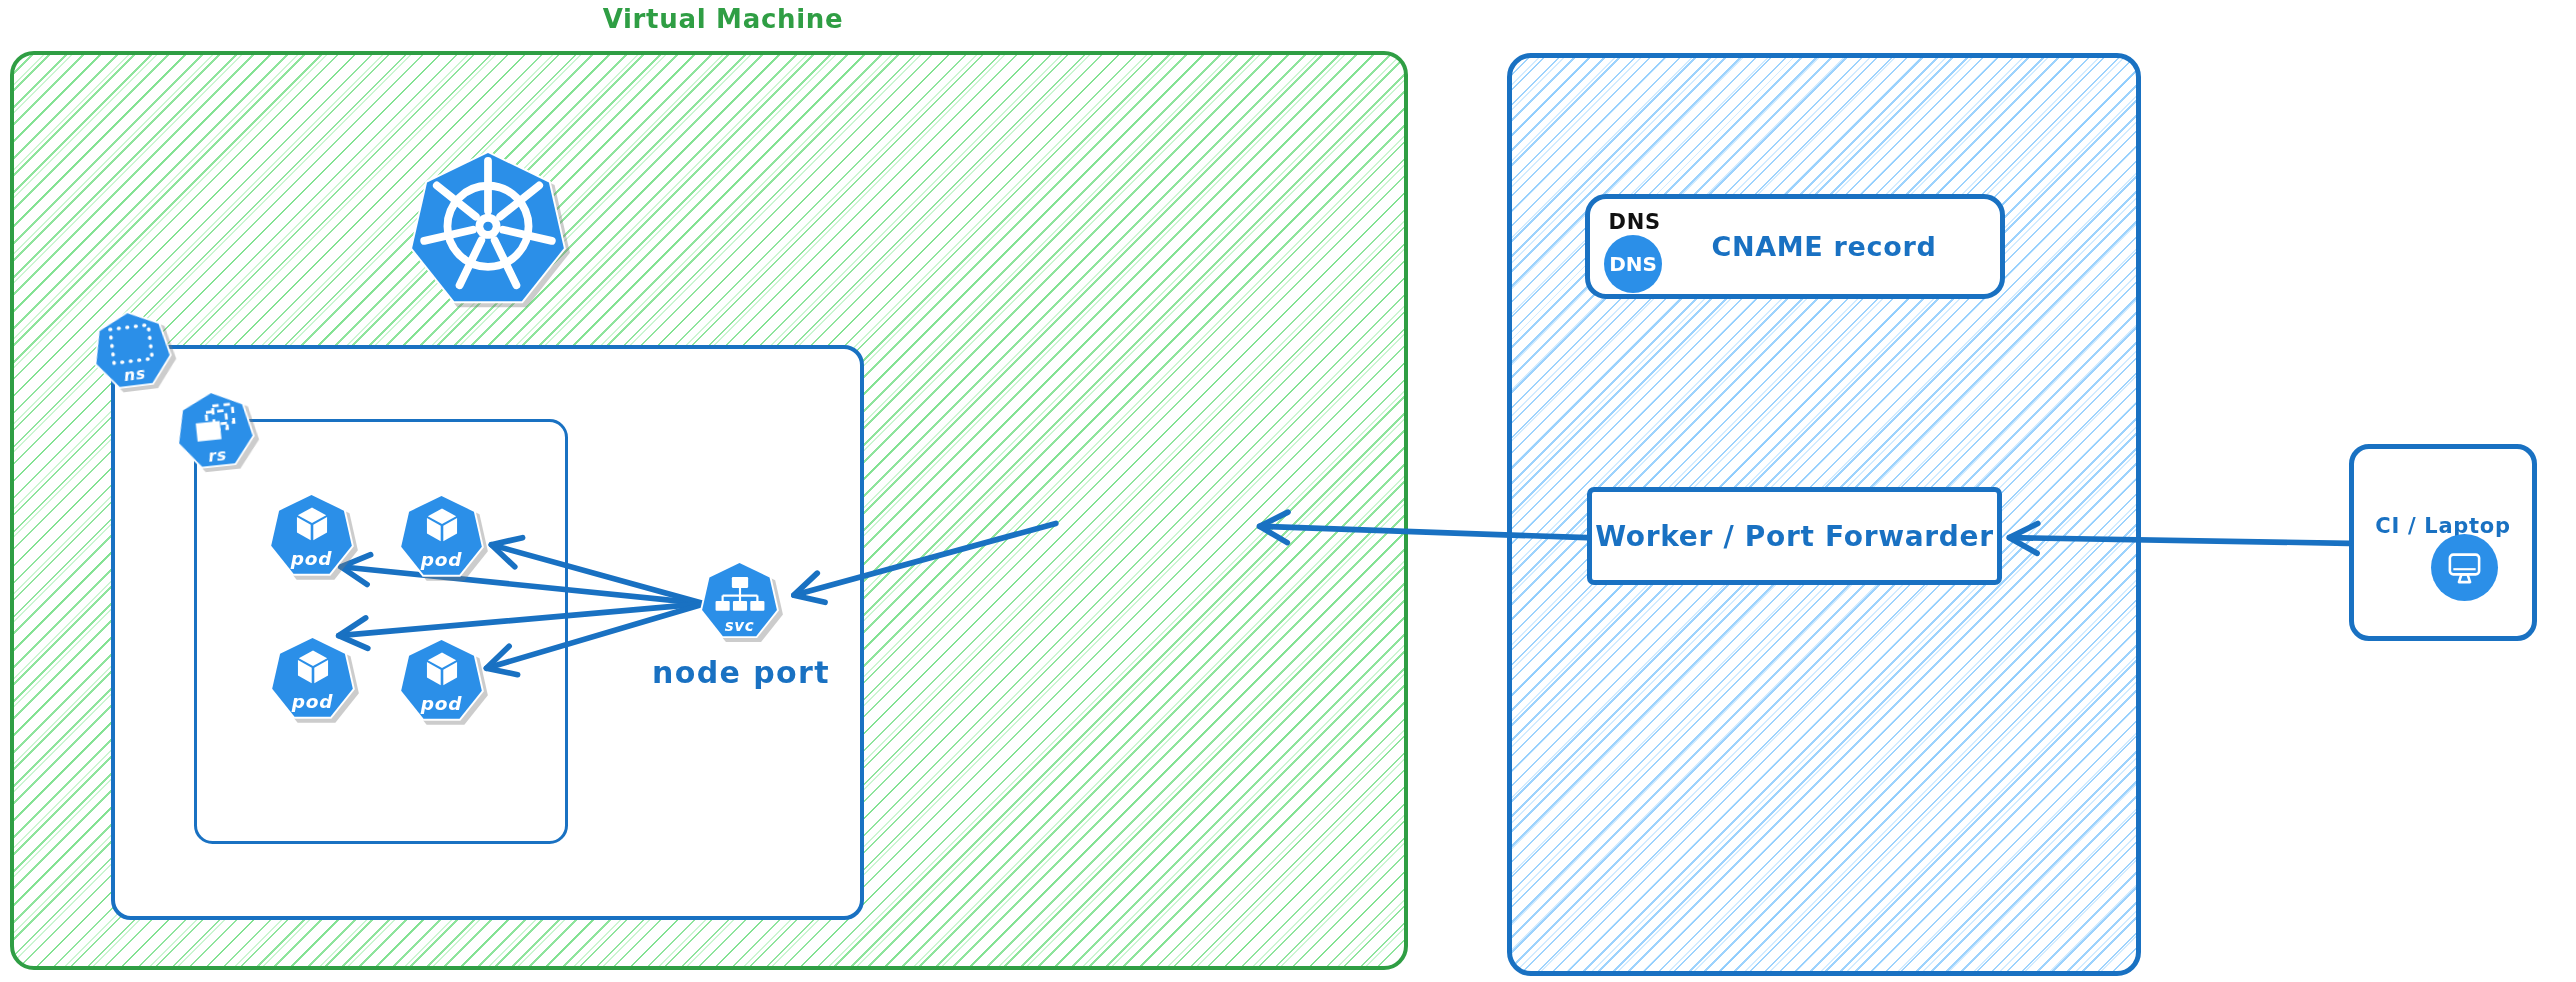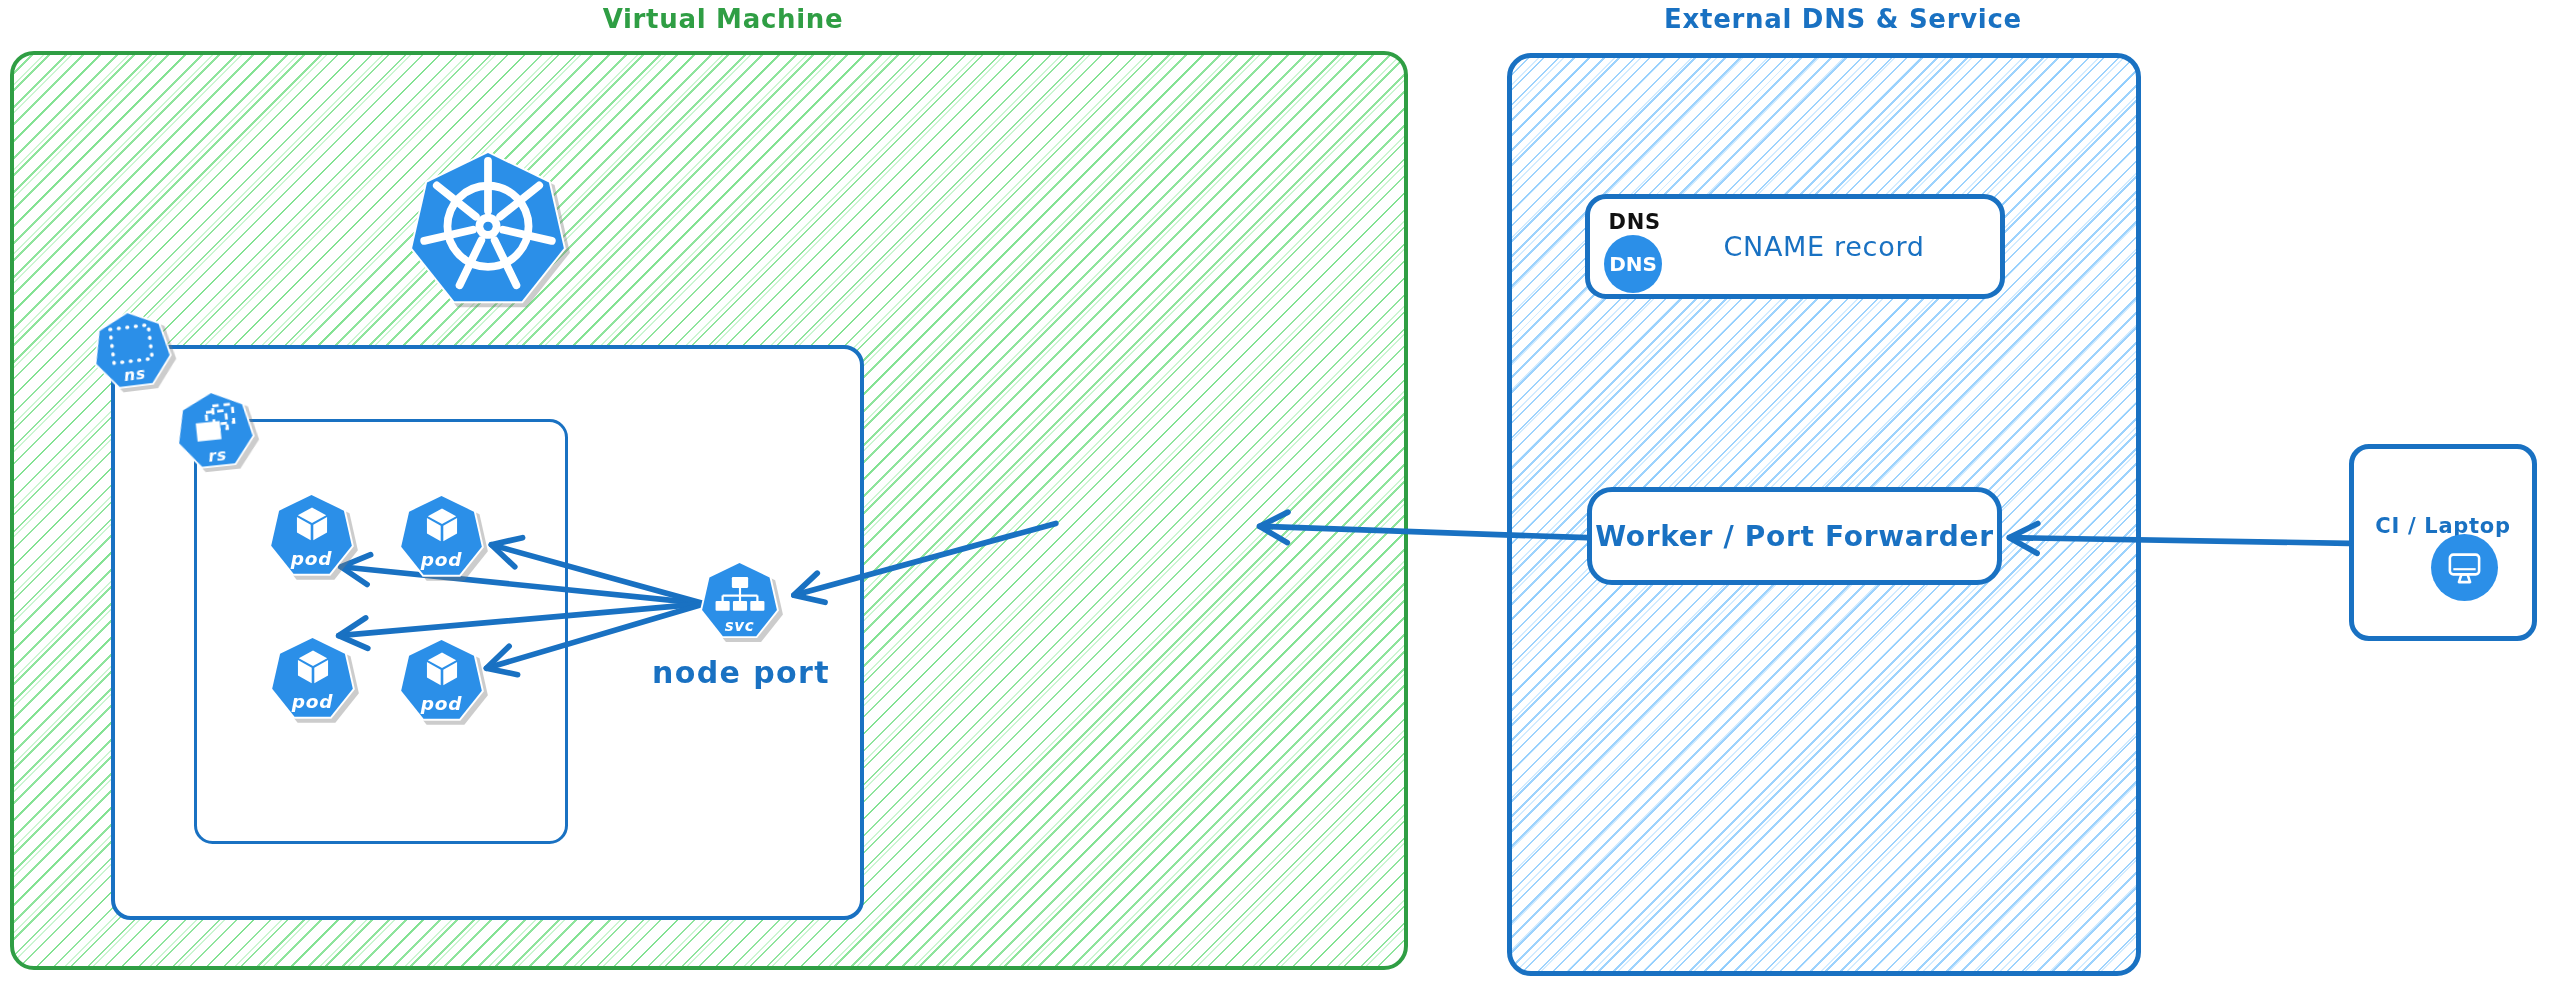--- a/index.html
+++ b/index.html
@@ -45,32 +45,32 @@
 
   
   .white-box{position:absolute;background:#ffffff;}
   .ns-box{left:111px;top:345px;width:753px;height:575px;border:4.3px solid var(--blue);border-radius:20px;z-index:2;}
   .rs-box{left:194px;top:419px;width:374px;height:425px;border:3.6px solid var(--blue);border-radius:18.5px;z-index:3;}
 
   .card{position:absolute;background:#ffffff;z-index:4;display:flex;align-items:center;justify-content:center;}
   .rp-card{left:1059px;top:479px;width:195px;height:93px;border:4.3px solid var(--green);border-radius:20px;}
   .rp-label{color:var(--green);font-size:27px;font-weight:600;letter-spacing:0.7px;}
   .dns-card{left:1585px;top:194px;width:420px;height:105px;border:5px solid var(--blue);border-radius:21px;}
-  .worker-card{left:1587px;top:487px;width:415px;height:98px;border:5px solid var(--blue);border-radius:25px;}
+  .worker-card{left:1587px;top:487px;width:415px;height:98px;border:5px solid var(--blue);border-radius:7px;}
   .worker-label{color:var(--blue);font-size:28px;font-weight:600;letter-spacing:0.7px;}
   .ci-card{left:2349px;top:444px;width:188px;height:197px;border:5px solid var(--blue);border-radius:20px;display:block;}
   .ci-label{position:absolute;top:65px;left:0;width:100%;text-align:center;color:var(--blue);font-size:21px;font-weight:600;letter-spacing:0.7px;}
 
   .dns-header{position:absolute;left:18.5px;top:11.4px;color:var(--ink);font-size:21px;font-weight:bold;letter-spacing:0.7px;}
   .dns-badge{
     position:absolute;left:14px;top:36px;width:58px;height:58px;border-radius:50%;
     background:var(--icon-blue);color:#ffffff;font-size:20px;font-weight:bold;
     display:flex;align-items:center;justify-content:center;
   }
-  .cname-label{position:absolute;left:92px;top:0;width:284px;height:100%;display:flex;align-items:center;justify-content:center;color:var(--blue);font-size:27px;font-weight:400;letter-spacing:0.7px;}
+  .cname-label{position:absolute;left:92px;top:0;width:284px;height:100%;display:flex;align-items:center;justify-content:center;color:var(--blue);font-size:27px;font-weight:700;letter-spacing:0.7px;}
 
   .monitor-badge{
     position:absolute;left:77px;top:85px;width:67px;height:67px;border-radius:50%;
     background:var(--icon-blue);display:flex;align-items:center;justify-content:center;
   }
 
   
   .icon-wrap{position:absolute;z-index:6;filter:drop-shadow(4.3px 4.3px 0.7px rgba(120,120,120,.38));}
   .hepta{
     position:relative;width:100%;height:100%;
@@ -96,21 +96,20 @@
 </style>
 </head>
 <body>
 
 <div class="canvas">
 
   <div class="big-box vm-box"></div>
   <div class="box-title vm-title">Virtual Machine</div>
 
   <div class="big-box ext-box"></div>
-  <div class="box-title ext-title">External DNS &amp; Service</div>
 
   <div class="white-box ns-box"></div>
   <div class="white-box rs-box"></div>
 
 
   <div class="card dns-card">
     <span class="dns-header">DNS</span>
     <span class="dns-badge">DNS</span>
     <span class="cname-label">CNAME record</span>
   </div>

